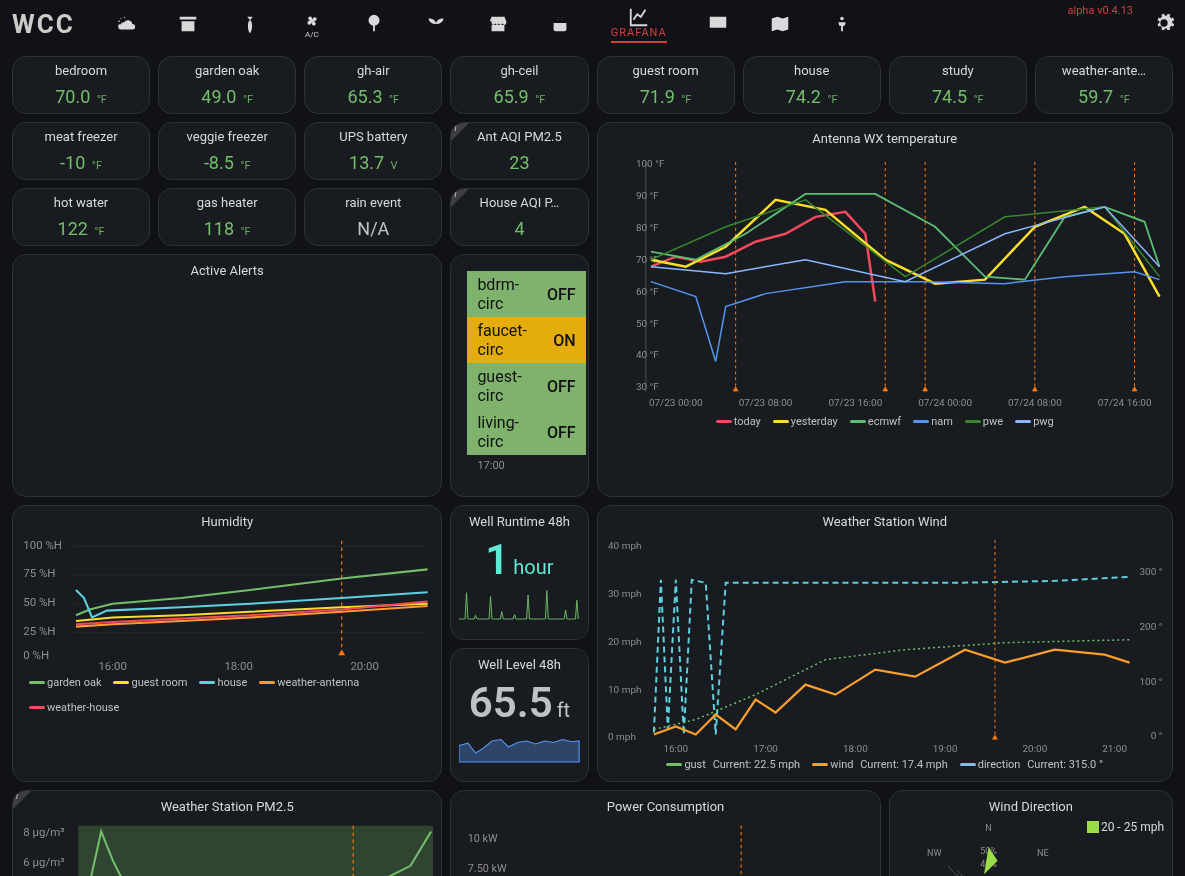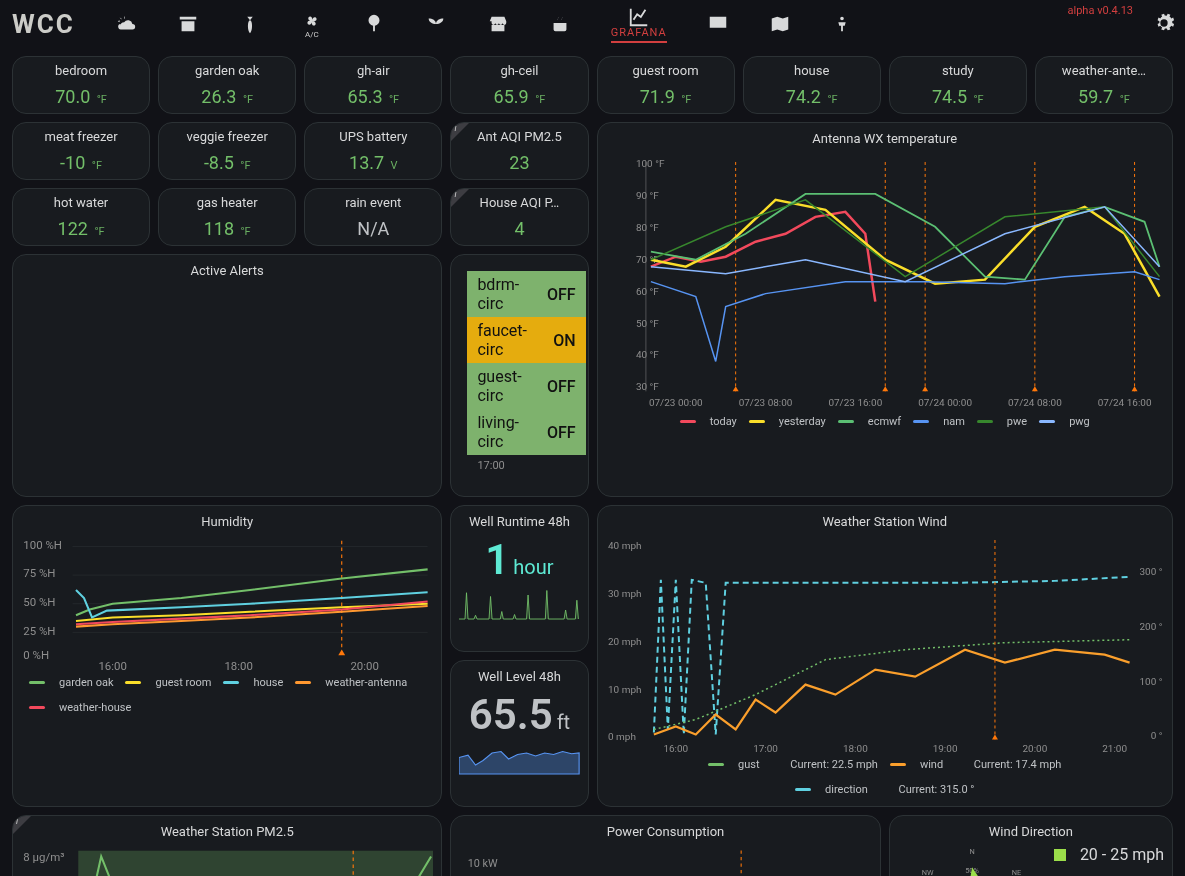--- a/index.html
+++ b/index.html
@@ -83,21 +83,21 @@
   
   .bignum { font-size: 42px; font-weight: 600; text-align: center; color: #5eead4; }
   .bignum .unit { font-size: 20px; font-weight: 400; margin-left: 4px; }
   .bignum.gray { color: #bfc2c5; }
   
   svg.chart { width: 100%; display: block; }
   .axis-text { font-size: 10px; fill: #8e8e8e; }
   .axis-line { stroke: #8e8e8e; stroke-width: 0.5; }
   
   .legend { display: flex; flex-wrap: wrap; gap: 12px; font-size: 11px; color: #bfc2c5; padding: 4px 8px; justify-content: center;}
-  .legend-item { display: flex; align-items: center; gap: 14px; }
+  .legend-item { display: flex; align-items: center; gap: 2px; }
   .swatch { width: 16px; height: 3px; border-radius: 2px; }
   .antenna-wx { grid-column: 5 / 9; grid-row: 2 / 5; }
   .alerts { grid-column: 1 / 4; grid-row: 4 / 5; min-height: 120px;}
   .circ   { grid-column: 4 / 5; grid-row: 4 / 5; }
   .humidity { grid-column: 1 / 4; grid-row: 5 / 7; }
   .wellrt  { grid-column: 4 / 5; grid-row: 5 / 6; min-height: 130px;}
   .welllv  { grid-column: 4 / 5; grid-row: 6 / 7; min-height: 130px;}
   .wind    { grid-column: 5 / 9; grid-row: 5 / 7; }
   .pm25    { grid-column: 1 / 4; grid-row: 7 / 9; }
   .powerc  { grid-column: 4 / 7; grid-row: 7 / 9; }
@@ -181,21 +181,21 @@
 </div>
 
 <div class="dash">
 
   <div class="panel row1">
     <div class="stat-title">bedroom</div>
     <div class="stat-value green"><span>70.0</span> <span class="unit">°F</span></div>
   </div>
   <div class="panel row1">
     <div class="stat-title">garden oak</div>
-    <div class="stat-value green"><span>26.3</span> <span class="unit">°F</span></div>
+    <div class="stat-value green"><span>49.0</span> <span class="unit">°F</span></div>
   </div>
   <div class="panel row1">
     <div class="stat-title">gh-air</div>
     <div class="stat-value green"><span>65.3</span> <span class="unit">°F</span></div>
   </div>
   <div class="panel row1">
     <div class="stat-title">gh-ceil</div>
     <div class="stat-value green"><span>65.9</span> <span class="unit">°F</span></div>
   </div>
   <div class="panel row1">
@@ -505,20 +505,20 @@
       <svg class="chart" style="flex:1" viewBox="0 0 200 70">
         <text x="100" y="12" class="axis-text" text-anchor="middle" textContent="N">N</text>
         <text x="40" y="40" class="axis-text" text-anchor="middle">NW</text>
         <text x="160" y="40" class="axis-text" text-anchor="middle">NE</text>
         <text x="100" y="38" class="axis-text" text-anchor="middle">50%</text>
         <text x="100" y="52" class="axis-text" text-anchor="middle">40%</text>
         <path d="M100 70 A45 45 0 0 1 55 50" stroke="#555" fill="none"></path>
         <path d="M100 70 A35 35 0 0 1 65 55" stroke="#555" fill="none"></path>
         <path d="M95 60 L100 30 L110 45 Z" fill="#9bde4a"></path>
       </svg>
-      <div class="legend-item" style="font-size:16px">
+      <div class="legend-item" style="font-size:12px">
         <span style="width:12px;height:12px;background:#9bde4a;display:inline-block"></span>
         <span>20 - 25 mph</span>
       </div>
     </div>
   </div>
 
 </div>
 
 </body></html>

